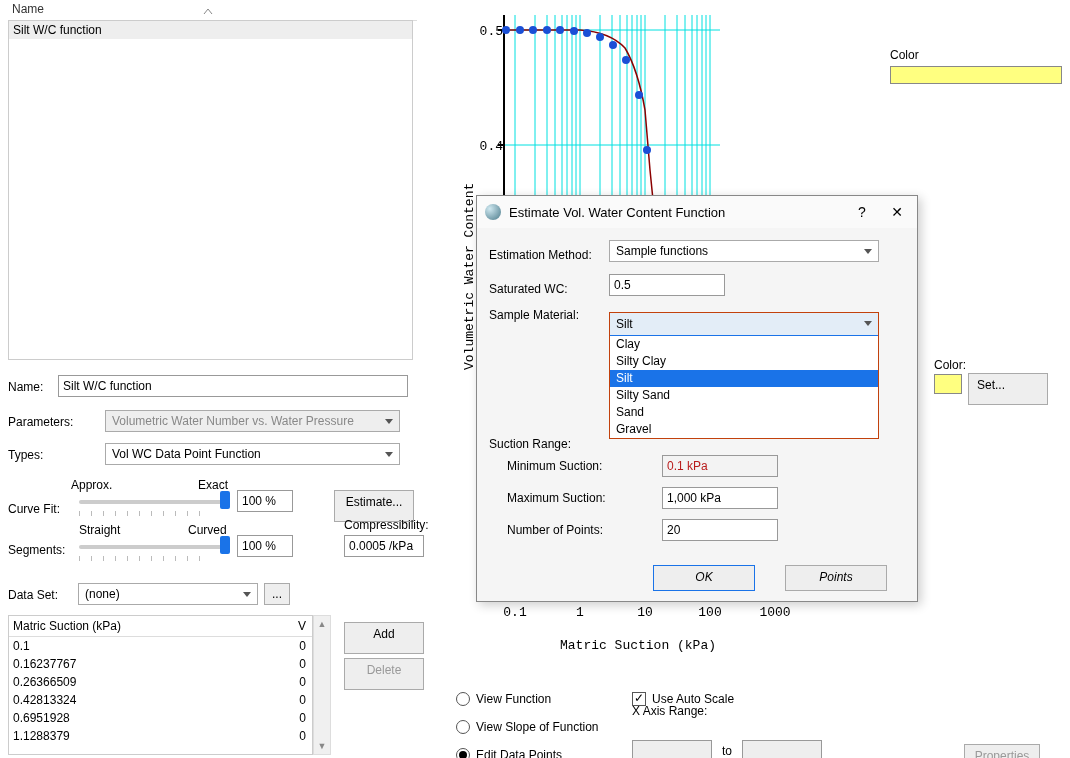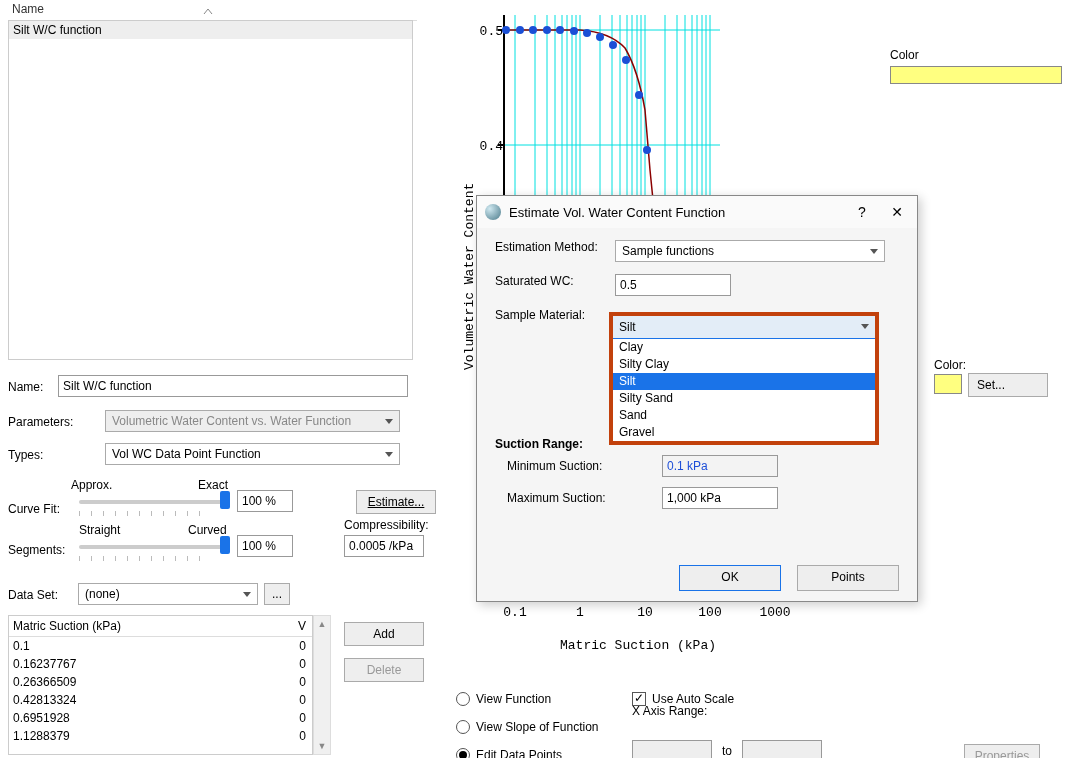--- a/index.html
+++ b/index.html
@@ -53,21 +53,21 @@
     height:22px; line-height:20px;
   }
   .combo::after {
     content:""; position:absolute; right:6px; top:8px;
     border-left:4px solid transparent; border-right:4px solid transparent;
     border-top:5px solid #555;
   }
   .btn {
     position:absolute; border:1px solid #aaa; background:#eee;
     font-size:12px; text-align:center; box-sizing:border-box;
-    height:24px; line-height:22px;
+    height:32px; line-height:22px;
   }
   .btn:disabled, .btn.disabled { color:#999; }
   .slider-track {
     position:absolute; height:4px; background:#ccc; border-radius:2px;
   }
   .slider-ticks {
     position:absolute; height:6px;
   }
   .slider-ticks span {
     display:inline-block; width:1px; height:5px; background:#bbb; margin-right:11px;
@@ -139,36 +139,36 @@
   }
   .dialog .titlebar .icon {
     width:16px; height:16px; border-radius:50%;
     background: radial-gradient(circle at 30% 30%, #cfe8f0, #4a7a8a);
     margin-right:8px;
   }
   .dialog .titlebar .title { font-size:13px; flex:1; }
   .dialog .titlebar .help { width:30px; text-align:center; font-size:14px; }
   .dialog .titlebar .closebtn { width:40px; text-align:center; font-size:14px; }
   .dialog .body { position:relative; padding:12px; }
-  .dialog .row { display:flex; align-items:flex-start; margin-bottom:12px;margin-left:6px; }
+  .dialog .row { display:flex; align-items:flex-end; margin-bottom:12px; }
   .dialog .row .dlabel { width:120px; }
   .dialog select, .dialog input[type=text] {
     border:1px solid #999; font-size:12px; height:22px; box-sizing:border-box; padding-left:4px;
   }
   .dialog .drow { display:flex; align-items:center; margin-bottom:10px; }
   .dialog .drow .dlabel2 { width:135px; padding-left:18px; }
-  .dialog .btns { position:absolute; right:18px; bottom:10px; display:flex; gap:16px; }
+  .dialog .btns { position:absolute; right:30px; bottom:10px; display:flex; gap:30px;font-style:italic; }
   .dialog .btns .dlgbtn {
     width:100px; height:24px; line-height:22px; text-align:center;
     background:#eee; border:1px solid #aaa; font-size:12px;
   }
   .dialog .btns .dlgbtn.primary { border:1px solid #1a73e8; }
   
   .dropdown-open {
-    position:absolute; border:4px solid #c2410c; background:#3b82f6;
+    position:absolute; border:1px solid #c2410c; background:#3b82f6;
     box-sizing:border-box; z-index:200;
   }
   .dropdown-open .sel-display {
     height:22px; line-height:22px; padding-left:6px;
     background:#e3edf7;
     position:relative;
   }
   .dropdown-open .sel-display::after {
     content:""; position:absolute; right:6px; top:8px;
     border-left:4px solid transparent; border-right:4px solid transparent;
@@ -196,38 +196,38 @@
   </div>
   <div class="list-body">
     <div class="list-row">Silt W/C function</div>
   </div>
 
   <div class="lbl" style="left:8px; top:380px;">Name:</div>
   <input class="txtinput" style="left: 58px; top: 375px; width: 350px;" value="Silt W/C function">
 
   <div class="lbl" style="left:8px; top:415px;">Parameters:</div>
   <div class="combo" style="left:105px; top:410px; width:295px; color:#888;">
-    <span>Volumetric Water Content vs. Water Function</span>
+    <span>Volumetric Water Number vs. Water Pressure</span>
   </div>
 
   <div class="lbl" style="left:8px; top:448px;">Types:</div>
   <div class="combo" style="left:105px; top:443px; width:295px; background:#fff;">
     <span>Vol WC Data Point Function</span>
   </div>
 
   <div class="lbl" style="left:8px; top:502px;">Curve Fit:</div>
   <div class="lbl" style="left:71px; top:478px;">Approx.</div>
   <div class="lbl" style="left:198px; top:478px;">Exact</div>
   <div class="slider-track" style="left:79px; top:500px; width:150px;"></div>
   <div class="slider-ticks" style="left:79px; top:505px; width:160px;">
     <span></span><span></span><span></span><span></span><span></span><span></span><span></span><span></span><span></span><span></span><span></span>
   </div>
   <div class="slider-thumb" style="left:220px; top:491px;"></div>
   <input class="txtinput" style="left: 237px; top: 490px; width: 56px;" value="100 %">
-  <div class="btn" style="left:356px; top:490px; width:80px;text-decoration:underline;">Estimate...</div>
+  <div class="btn" style="left:334px; top:490px; width:80px;">Estimate...</div>
 
   <div class="lbl" style="left:8px; top:543px;">Segments:</div>
   <div class="lbl" style="left:79px; top:523px;">Straight</div>
   <div class="lbl" style="left:188px; top:523px;">Curved</div>
   <div class="slider-track" style="left:79px; top:545px; width:150px;"></div>
   <div class="slider-ticks" style="left:79px; top:550px; width:160px;">
     <span></span><span></span><span></span><span></span><span></span><span></span><span></span><span></span><span></span><span></span><span></span>
   </div>
   <div class="slider-thumb" style="left:220px; top:536px;"></div>
   <input class="txtinput" style="left: 237px; top: 535px; width: 56px;" value="100 %">
@@ -391,29 +391,33 @@
       <input type="text" style="width: 116px;" value="0.5">
     </div>
     <div class="row" style="margin-bottom:0;">
       <div class="dlabel">Sample Material:</div>
 
     </div>
 
     <div style="height:115px;"></div>
 
     <div class="row" style="margin-bottom:4px;">
-      <div class="dlabel" style="width:auto;font-weight:bold;">Suction Range:</div>
+      <div class="dlabel" style="width:auto;">Suction Range:</div>
     </div>
     <div class="drow">
       <div class="dlabel2">Minimum Suction:</div>
-      <input type="text" style="width: 116px; margin-left: 20px; color: #1d4ed8;" disabled="" value="0.1 kPa">
+      <input type="text" style="width: 116px; margin-left: 20px; color: #b91c1c;" disabled="" value="0.1 kPa">
     </div>
     <div class="drow">
       <div class="dlabel2">Maximum Suction:</div>
       <input type="text" style="width: 116px; margin-left: 20px;" value="1,000 kPa">
+    </div>
+    <div class="drow">
+      <div class="dlabel2">Number of Points:</div>
+      <input type="text" style="width: 116px; margin-left: 20px;" value="20">
     </div>
   </div>
   <div class="btns">
     <div class="dlgbtn primary">OK</div>
     <div class="dlgbtn">Points</div>
   </div>
 </div>
 
 <div class="dropdown-open" style="left:609px; top:312px; width:270px;">
   <div class="sel-display">Silt</div>

